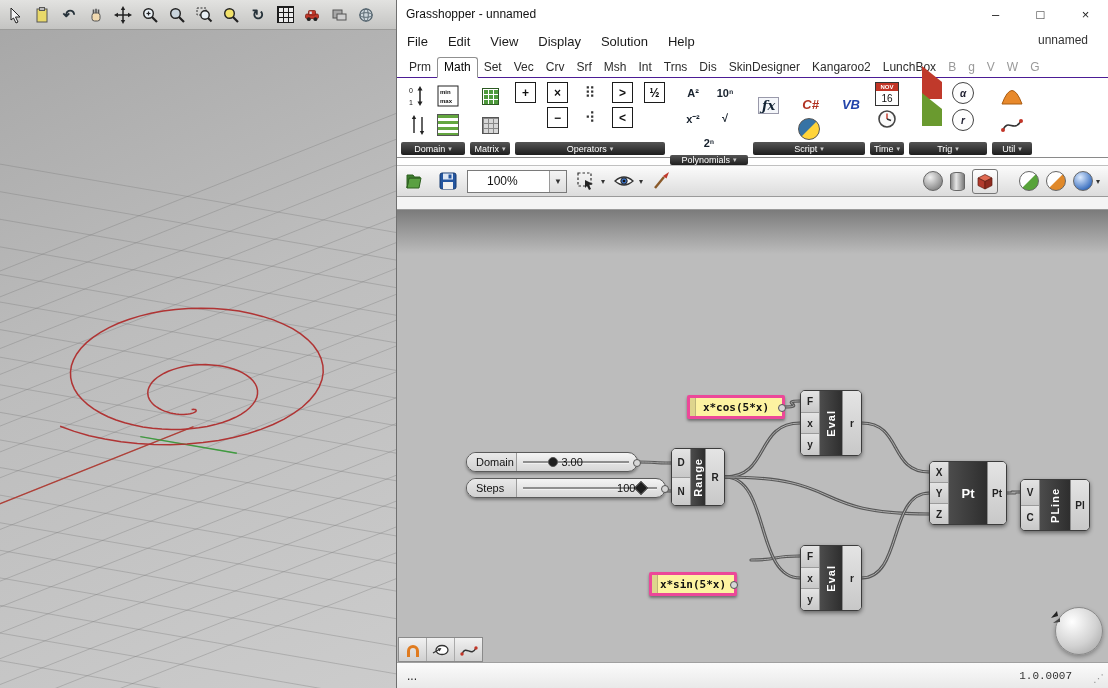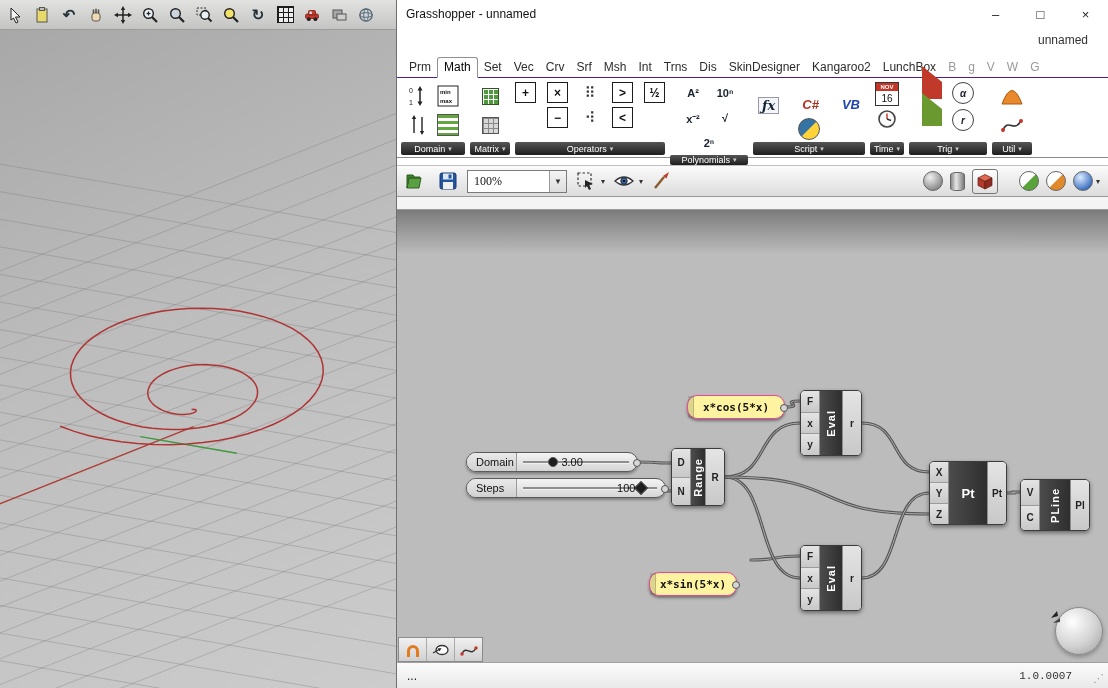--- a/index.html
+++ b/index.html
@@ -47,21 +47,21 @@
   .cal-num{flex:1;display:flex;align-items:center;justify-content:center;font-size:10px;font-weight:normal;color:#111;}
   .tri-red{width:0;height:0;border-left:20px solid #c0392b;border-top:16px solid transparent;}
   .tri-green{width:0;height:0;border-left:20px solid #6a9a2f;border-top:16px solid transparent;}
   .circ{width:20px;height:20px;border-radius:50%;border:1.5px solid #444;background:#fdfdfd;display:flex;align-items:center;justify-content:center;font-size:10px;font-weight:bold;font-style:italic;color:#223;}
   .stripes{width:20px;height:20px;border:1px solid #555;background:repeating-linear-gradient(#63a63f 0 3px,#fff 3px 6px);}
 
   
   #canvas-toolbar{position:absolute;left:0;top:165px;right:0;height:32px;background:linear-gradient(#fbfbfb,#dcdcdc);border-top:1px solid #c0c0c0;border-bottom:1px solid #9a9a9a;display:flex;align-items:center;padding:0 8px;gap:7px;box-sizing:border-box;}
   .tbicon{display:flex;align-items:center;justify-content:center;width:24px;height:24px;}
   #zoom-combo{display:flex;align-items:center;width:98px;height:21px;background:#fff;border:1px solid #7a7a7a;font-size:12px;color:#111;}
-  #zoom-combo .zval{flex:1;padding-left:6px;font-family:Liberation Serif, serif;}
+  #zoom-combo .zval{flex:1;padding-left:19px;}
   #zoom-combo .zdd{width:16px;height:100%;border-left:1px solid #9a9a9a;display:flex;align-items:center;justify-content:center;font-size:8px;color:#333;background:linear-gradient(#f4f4f4,#ddd);}
   .dd-mini{font-size:8px;color:#333;margin-left:-4px;}
   .ball{width:18px;height:18px;border-radius:50%;border:1px solid #666;}
   .ball.gray{background:radial-gradient(circle at 35% 30%,#f0f0f0,#8a8a8a 75%);}
   .ball.green{background:linear-gradient(135deg,#fff 48%,#58a33a 52%);}
   .ball.orange{background:linear-gradient(135deg,#fff 48%,#e0892a 52%);}
   .ball.blue{background:radial-gradient(circle at 35% 30%,#dcebff,#3a6fbf 75%);}
   .cyl{width:13px;height:17px;background:linear-gradient(90deg,#8a8a8a,#e6e6e6 40%,#7b7b7b);border-radius:6px/3px;border:1px solid #666;}
   .toolbtn-sel{border:1px solid #777;border-radius:3px;background:linear-gradient(#fff,#e0e0e0);padding:2px;display:flex;align-items:center;justify-content:center;}
   #ct-spacer{flex:1;}
@@ -76,21 +76,21 @@
   .slider{height:20px;border:1px solid #5a5a5a;border-radius:10px;background:linear-gradient(#f4f4f4,#d6d6d6);display:flex;align-items:center;font-size:11px;color:#111;box-shadow:0 2px 3px rgba(0,0,0,.35);box-sizing:border-box;}
   .slbl{width:50px;padding-left:9px;border-right:1px solid #9a9a9a;height:100%;display:flex;align-items:center;background:linear-gradient(#e9e9e9,#d0d0d0);border-radius:10px 0 0 10px;box-sizing:border-box;}
   .strack{position:relative;flex:1;height:100%;}
   .strack::before{content:"";position:absolute;left:6px;right:8px;top:50%;height:2px;margin-top:-1px;background:#8e8e8e;border-bottom:1px solid #f0f0f0;}
   .sknob{position:absolute;top:50%;width:8px;height:8px;background:#1e1e1e;border:1px solid #555;transform:translate(-50%,-50%);}
   .sknob.round{border-radius:50%;}
   .sknob.diamond{transform:translate(-50%,-50%) rotate(45deg);}
   .sval{position:absolute;top:0;bottom:0;display:flex;align-items:center;font-size:11px;color:#111;}
   .slider::after,.panel::after{content:"";position:absolute;right:-4px;top:50%;margin-top:-3px;width:6px;height:6px;border-radius:50%;background:#d6d6d6;border:1px solid #555;}
 
-  .panel{position:relative;height:24px;background:#fdf3a1;border:1px solid #ec4899;display:flex;align-items:center;justify-content:center;font-family:"DejaVu Sans Mono",monospace;font-size:11px;font-weight:bold;color:#111;box-shadow:0 2px 3px rgba(0,0,0,.4);box-sizing:border-box;border-radius:10px;}
+  .panel{position:relative;height:24px;background:#fdf3a1;border:3px solid #ec4899;display:flex;align-items:center;justify-content:center;font-family:"DejaVu Sans Mono",monospace;font-size:11px;font-weight:bold;color:#111;box-shadow:0 2px 3px rgba(0,0,0,.4);box-sizing:border-box;border-radius:2px;}
   .panel .grip{position:absolute;left:0;top:0;bottom:0;width:5px;background:rgba(0,0,0,.12);border-right:1px solid rgba(0,0,0,.15);}
 
   .comp{display:flex;border:1px solid #3c3c3c;border-radius:5px;background:#cdcdcd;box-shadow:0 2px 4px rgba(0,0,0,.45);overflow:hidden;box-sizing:border-box;}
   .comp .col{display:flex;flex-direction:column;}
   .comp .col.in{border-right:1px solid #8c8c8c;}
   .comp .col.out{border-left:1px solid #8c8c8c;}
   .comp .cell{flex:1;display:flex;align-items:center;justify-content:center;font-size:10px;font-weight:bold;color:#222;background:linear-gradient(#e4e4e4,#c8c8c8);min-width:14px;padding:0 2px;}
   .comp .cell + .cell{border-top:1px solid #9b9b9b;}
   .comp .core{flex:1;background:linear-gradient(90deg,#4c4c4c,#2e2e2e);color:#fff;display:flex;align-items:center;justify-content:center;font-weight:bold;font-size:11px;}
   .core.vert span{writing-mode:vertical-rl;transform:rotate(180deg);letter-spacing:1px;}
@@ -251,20 +251,29 @@
 
     <div id="titlebar">
       <span id="gh-title">Grasshopper - unnamed</span>
       <span id="win-buttons">
         <span class="winbtn">–</span>
         <span class="winbtn">□</span>
         <span class="winbtn">×</span>
       </span>
     </div>
 
+    <div id="menubar">
+
+    <span class="menu-item">File</span>
+        <span class="menu-item">Edit</span>
+        <span class="menu-item">View</span>
+        <span class="menu-item">Display</span>
+        <span class="menu-item">Solution</span>
+        <span class="menu-item">Help</span>
+      </div>
     <span id="menu-right" style="position:absolute;top:33px;right:10px;font-size:12px;color:#333;">unnamed</span>
 
     <div id="tabbar">
 
     <span class="tab">Prm</span>
         <span class="tab active">Math</span>
         <span class="tab">Set</span>
         <span class="tab">Vec</span>
         <span class="tab">Crv</span>
         <span class="tab">Srf</span>

